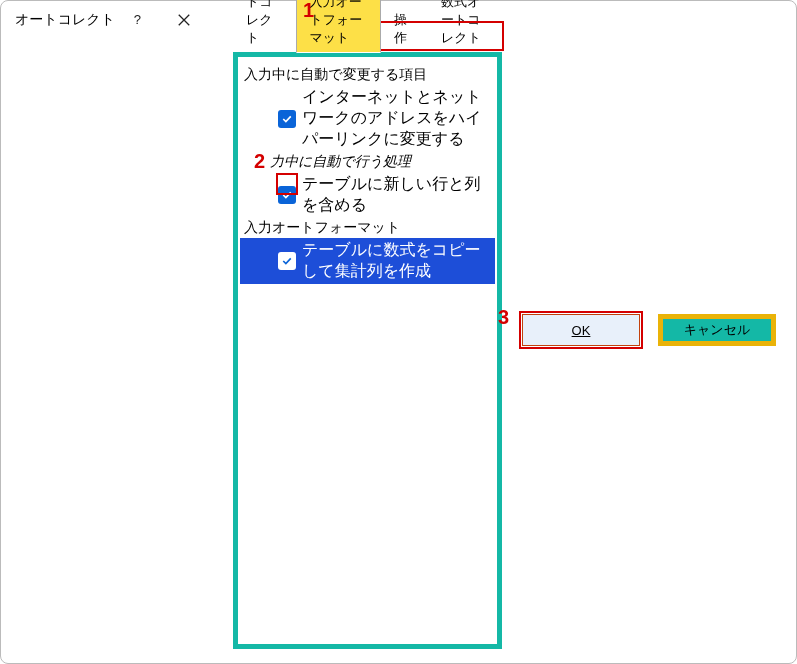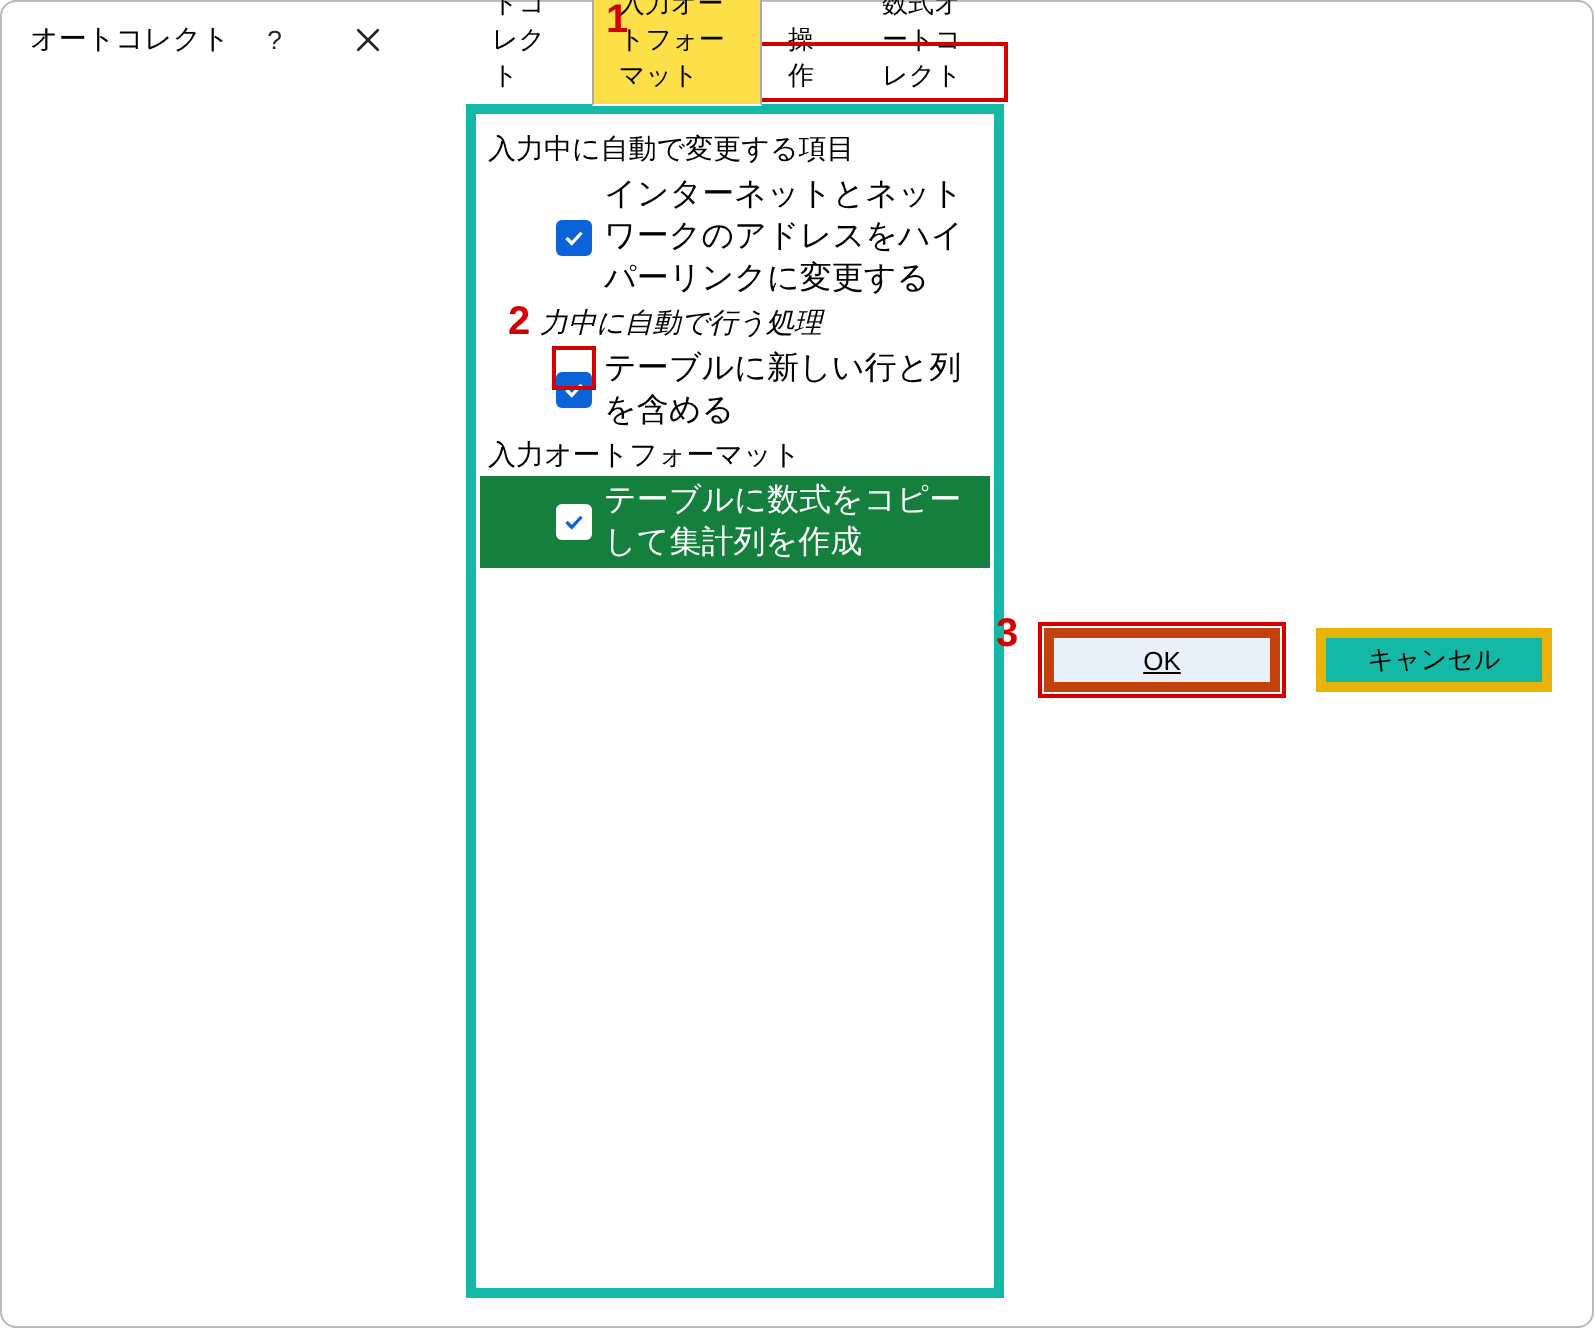--- a/index.html
+++ b/index.html
@@ -90,21 +90,21 @@
   padding: 1px 4px;
 }
 .option-row {
   display: flex;
   align-items: center;
   padding: 2px 4px 2px 38px;
   font-size: 16px;
   gap: 6px;
 }
 .option-row.selected {
-  background: #15803d;
+  background: #1d4ed8;
   color: #fff;
 }
 .row-wrap { position: relative; }
 .checkbox {
   width: 18px;
   height: 18px;
   border-radius: 3px;
   background: #0a64d8;
   display: flex;
   align-items: center;
@@ -131,21 +131,21 @@
   border: 5px solid #eab308;
   background: #14b8a6;
   font-size: 13px;
   display: flex;
   align-items: center;
   justify-content: center;
   cursor: default;
 }
 .btn.primary {
   background: #e8f0fa;
-  border: 5px solid #c2410c;
+  border: 1px solid #c2410c;
   text-decoration: underline;
 }
 .btn-wrap { position: relative; }
 </style>
 </head>
 <body>
 
 <div class="dialog">
   <div class="titlebar">
     <div class="title">オートコレクト</div>

